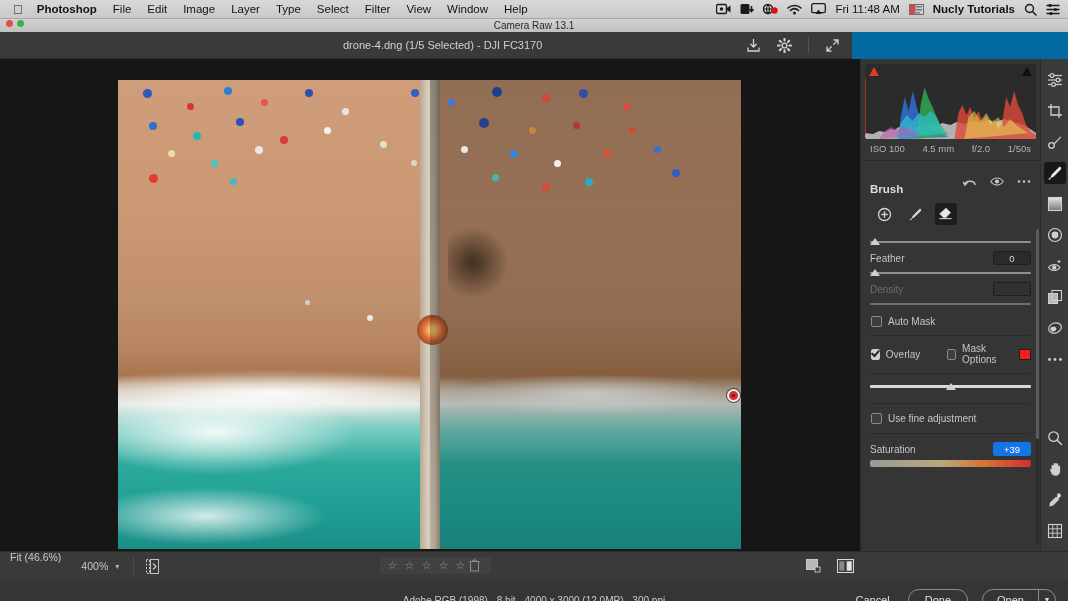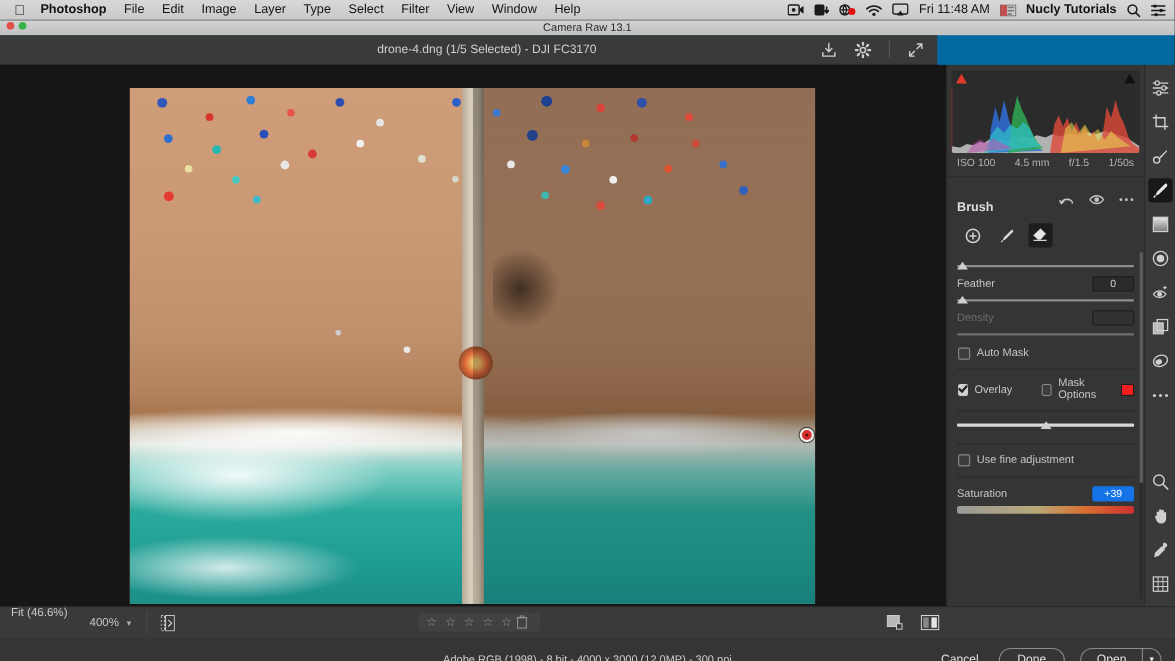--- a/index.html
+++ b/index.html
@@ -464,21 +464,21 @@
           <path d="M90,62 L94,36 L98,28 L102,38 L106,30 L110,42 L114,34 L118,44 L122,38 L126,48 L130,42 L134,52 L138,46 L142,20 L146,30 L150,14 L154,28 L158,36 L162,48 L166,54 L172,58 L172,62 Z" fill="#e04a3a" opacity="0.8"></path>
           <path d="M100,62 L104,40 L110,34 L116,44 L122,36 L128,46 L134,40 L140,50 L146,42 L152,48 L158,52 L164,56 L100,62 Z" fill="#e8d84a" opacity="0.55"></path>
           <path d="M14,62 L20,54 L26,50 L32,53 L38,49 L44,52 L50,55 L56,58 L14,62 Z" fill="#c050b0" opacity="0.55"></path>
           <path d="M0,2 L0,58" stroke="#e03a2a" stroke-width="1.2"></path>
         </svg>
       </div>
 
       <div class="exif">
         <span>ISO 100</span>
         <span>4.5 mm</span>
-        <span>f/1.5</span>
+        <span>f/2.0</span>
         <span>1/50s</span>
       </div>
 
       <div class="psec">
         <div class="ptitle-row">
           <span class="ptitle">Brush</span>
           <span class="ptitle-icons">
             <span>
               <svg width="14" height="12" viewBox="0 0 14 12">
                   <path d="M2 9 C2 4 12 4 12 9" stroke="#c4c4c4" stroke-width="1.5" fill="none"></path>

